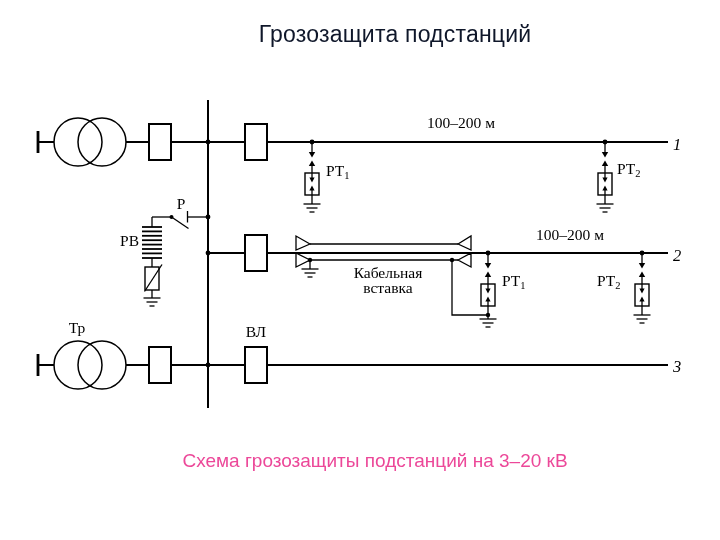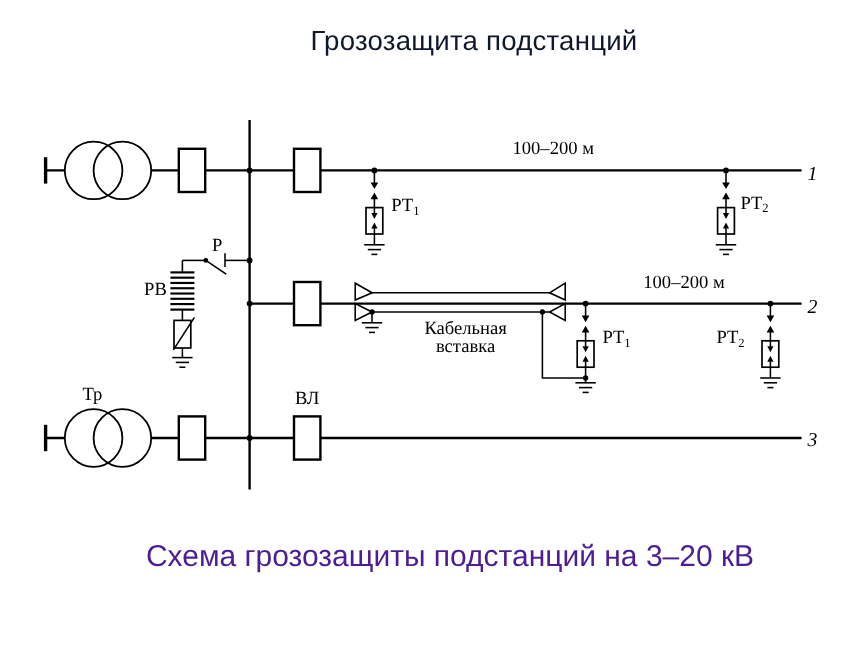--- a/index.html
+++ b/index.html
@@ -2,21 +2,21 @@
 <html><head>
 <meta charset="utf-8">
 <style>
   html,body { margin:0; padding:0; background:#ffffff; }
   body { width:720px; height:540px; overflow:hidden; }
   .page { position:relative; width:720px; height:540px; background:#ffffff;
           font-family:"Liberation Sans", sans-serif; }
   .title { position:absolute; top:21px; left:18px; width:720px; box-sizing:border-box;
            padding-left:34px; text-align:center; font-size:23px; color:#0f172a; letter-spacing:0.2px; }
   .caption { position:absolute; top:450px; left:0; width:720px; box-sizing:border-box;
-             padding-left:30px; text-align:center; font-size:25px; color:#4c1d95; }
+             padding-left:30px; text-align:center; font-size:19px; color:#ec4899; }
   svg.schematic { position:absolute; left:0; top:0; }
   svg .wire  { stroke:#000; stroke-width:2;   fill:none; }
   svg .thin  { stroke:#000; stroke-width:1.3; fill:none; }
   svg .fillbox { fill:#ffffff; stroke:#000; stroke-width:2; }
   svg .smallbox { fill:#ffffff; stroke:#000; stroke-width:1.4; }
   svg .arrow { fill:#000; stroke:none; }
   svg .dot   { fill:#000; stroke:none; }
   svg text { font-family:"Liberation Serif", serif; font-size:15.5px; fill:#000; }
   svg text.sub-host {}
   svg .sub { font-size:10.5px; }

